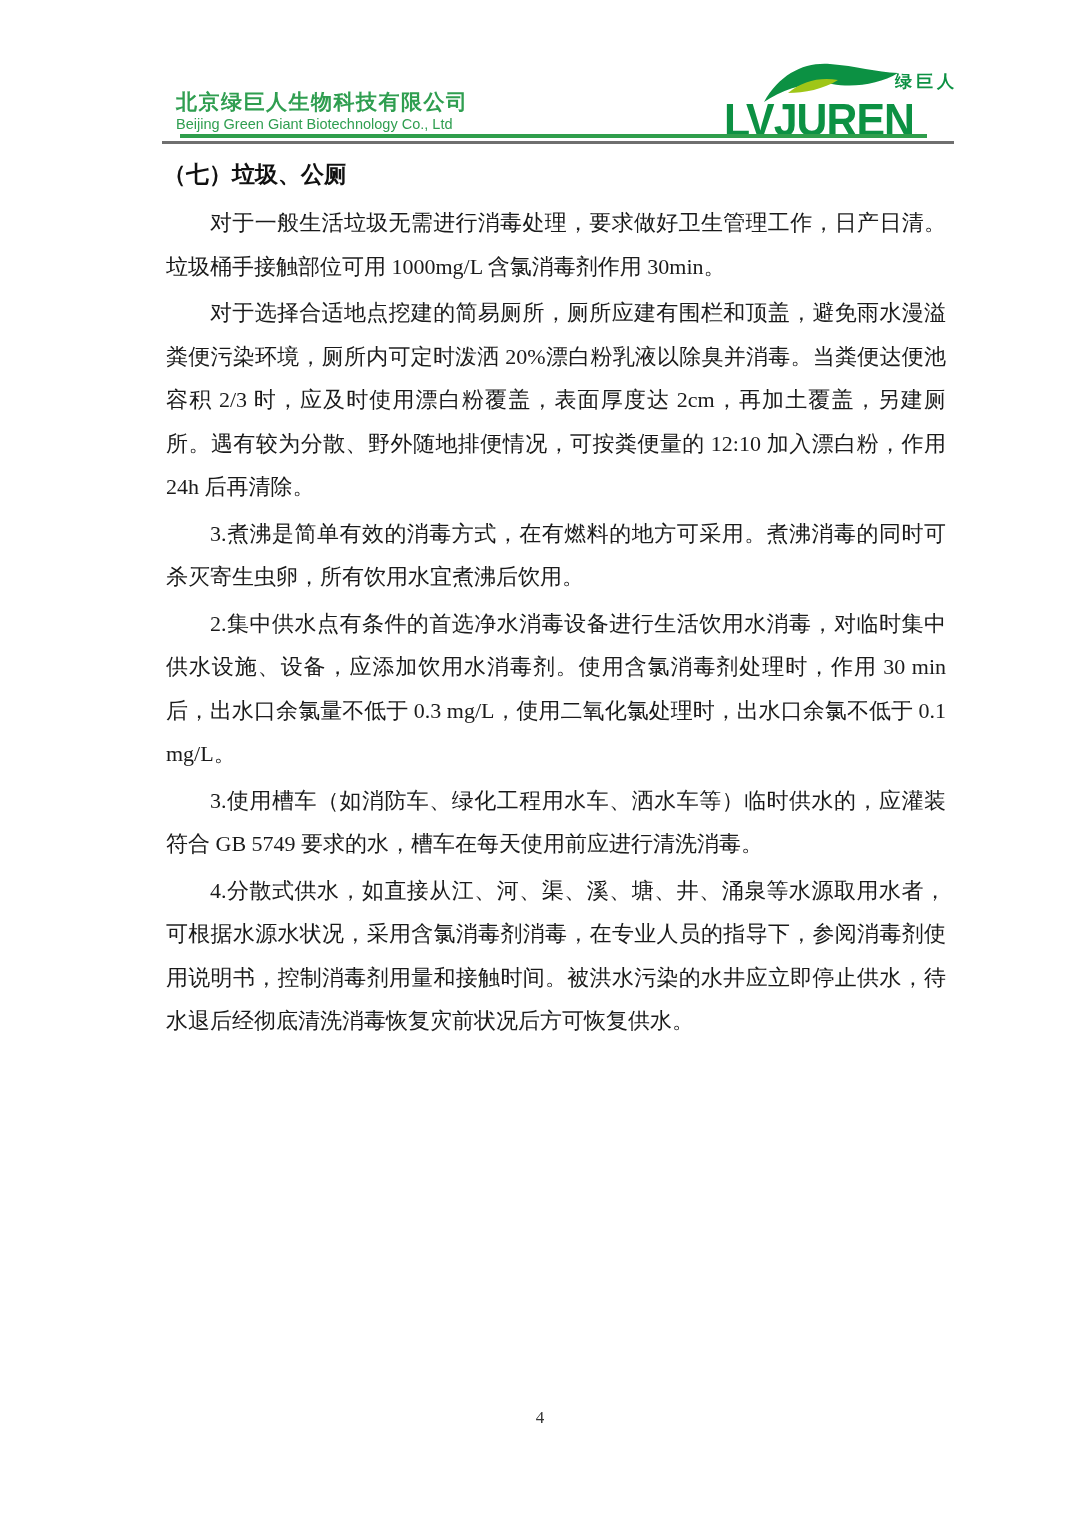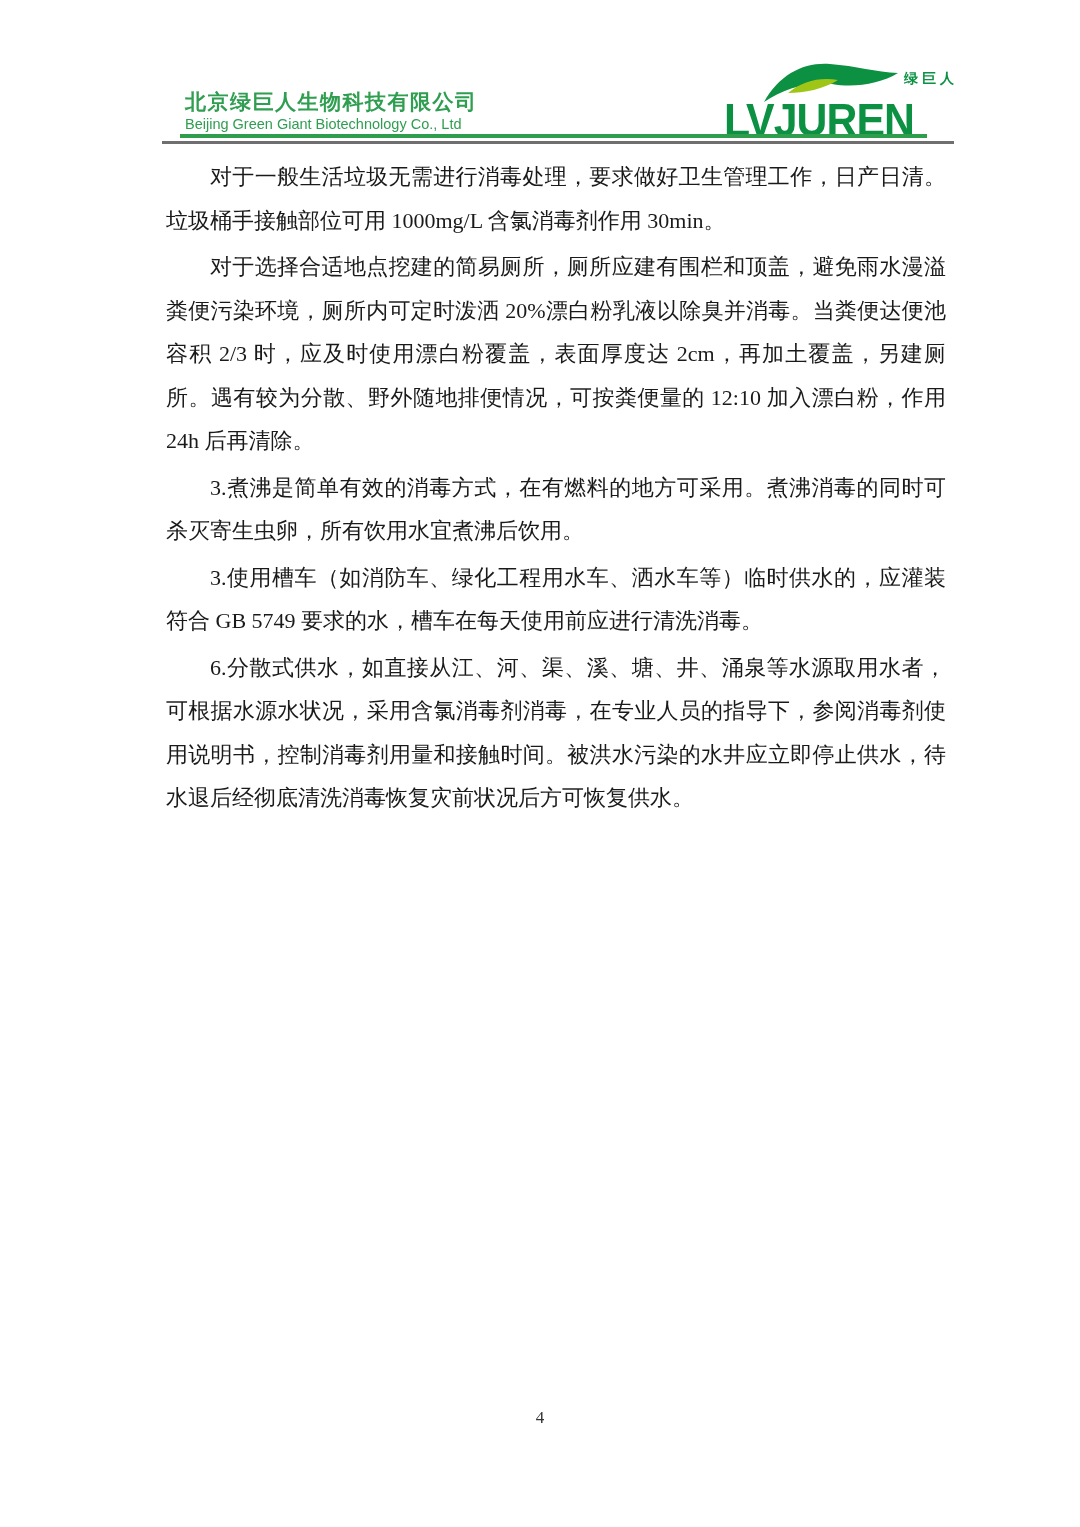--- a/index.html
+++ b/index.html
@@ -10,21 +10,21 @@
     margin: 0 auto;
     background: #ffffff;
     overflow: hidden;
     font-family: "Liberation Serif", "DejaVu Serif", serif;
     color: #1a1a1a;
   }
 
   
   .company {
     position: absolute;
-    left: 185px;
+    left: 176px;
     top: 90px;
     font-family: "Liberation Sans", "DejaVu Sans", sans-serif;
     color: #2f9e50;
   }
   .company-cn {
     font-size: 21px;
     font-weight: bold;
     letter-spacing: 1.5px;
     line-height: 24px;
   }
@@ -47,21 +47,21 @@
     position: absolute;
     left: 38px;
     top: 0;
     width: 140px;
     height: 44px;
   }
   .logo-cn {
     position: absolute;
     right: 0;
     top: 10px;
-    font-size: 14px;
+    font-size: 17px;
     font-weight: bold;
     color: #0c9143;
     letter-spacing: 4px;
   }
   .logo-word {
     position: absolute;
     left: 0;
     bottom: 0;
     font-size: 46px;
     font-weight: 800;
@@ -141,28 +141,30 @@
       <div class="logo-word">LVJUREN</div>
     </div>
 
     <div class="rule rule-green"></div>
     <div class="rule rule-gray"></div>
   </header>
 
   <main class="content">
 
     <section>
+      <h2>（七）垃圾、公厕</h2>
       <p>对于一般生活垃圾无需进行消毒处理，要求做好卫生管理工作，日产日清。垃圾桶手接触部位可用 1000mg/L 含氯消毒剂作用 30min。</p>
       <p>对于选择合适地点挖建的简易厕所，厕所应建有围栏和顶盖，避免雨水漫溢粪便污染环境，厕所内可定时泼洒 20%漂白粉乳液以除臭并消毒。当粪便达便池容积 2/3 时，应及时使用漂白粉覆盖，表面厚度达 2cm，再加土覆盖，另建厕所。遇有较为分散、野外随地排便情况，可按粪便量的 12:10 加入漂白粉，作用 24h 后再清除。</p>
     </section>
 
     <section>
       <p>3.煮沸是简单有效的消毒方式，在有燃料的地方可采用。煮沸消毒的同时可杀灭寄生虫卵，所有饮用水宜煮沸后饮用。</p>
+      <p>2.集中供水点有条件的首选净水消毒设备进行生活饮用水消毒，对临时集中供水设施、设备，应添加饮用水消毒剂。使用含氯消毒剂处理时，作用 30 min 后，出水口余氯量不低于 0.3 mg/L，使用二氧化氯处理时，出水口余氯不低于 0.1 mg/L。</p>
       <p>3.使用槽车（如消防车、绿化工程用水车、洒水车等）临时供水的，应灌装符合 GB 5749 要求的水，槽车在每天使用前应进行清洗消毒。</p>
-      <p>6.分散式供水，如直接从江、河、渠、溪、塘、井、涌泉等水源取用水者，可根据水源水状况，采用含氯消毒剂消毒，在专业人员的指导下，参阅消毒剂使用说明书，控制消毒剂用量和接触时间。被洪水污染的水井应立即停止供水，待水退后经彻底清洗消毒恢复灾前状况后方可恢复供水。</p>
+      <p>4.分散式供水，如直接从江、河、渠、溪、塘、井、涌泉等水源取用水者，可根据水源水状况，采用含氯消毒剂消毒，在专业人员的指导下，参阅消毒剂使用说明书，控制消毒剂用量和接触时间。被洪水污染的水井应立即停止供水，待水退后经彻底清洗消毒恢复灾前状况后方可恢复供水。</p>
     </section>
 
 
   </main>
 
   <footer class="page-footer">
     <span>4</span>
   </footer>
 
 </div>

